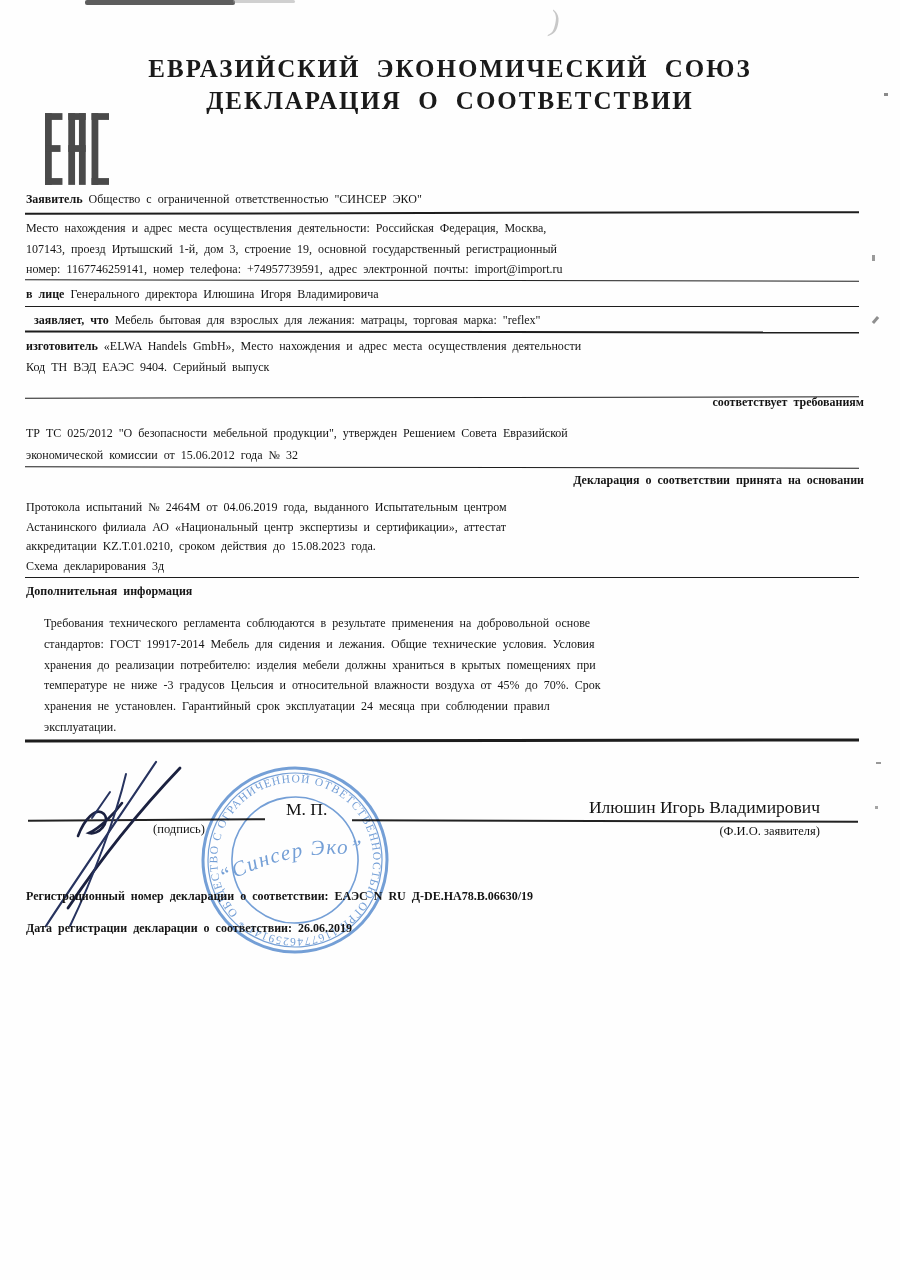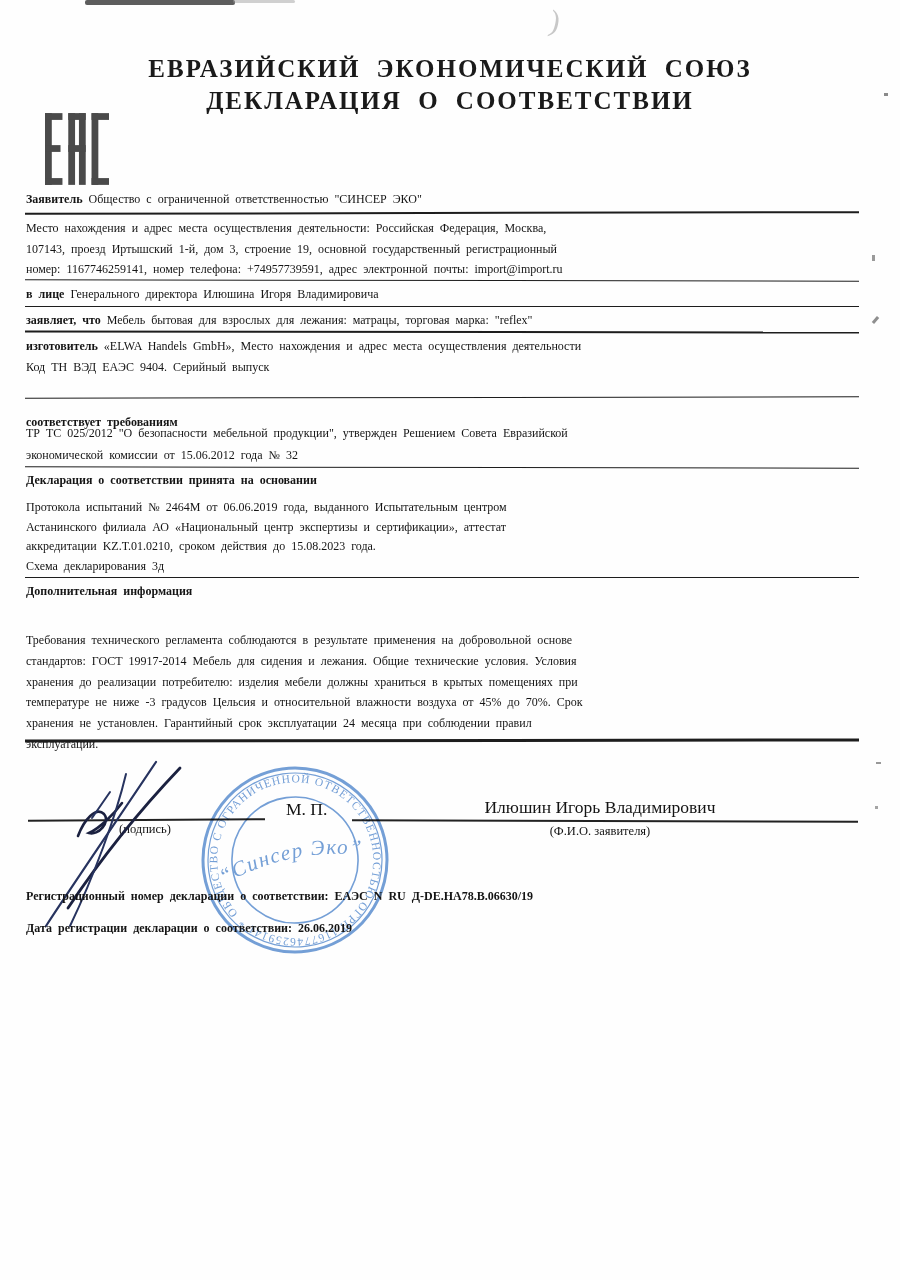--- a/index.html
+++ b/index.html
@@ -10,21 +10,21 @@
   }
   .abs{position:absolute;}
   .title{left:0;right:0;text-align:center;font-weight:bold;font-size:25px;
          letter-spacing:2px;word-spacing:8px;color:#1a1a1a;}
   .row{left:26px;width:838px;font-size:12px;line-height:21px;word-spacing:3px;}
   .b{font-weight:bold;}
   .hr{left:25px;width:834px;height:0;border-top:2px solid #1d1d1d;}
   .hr.thin{border-top-width:1.5px;}
   .hr.thick{border-top-width:3px;}
   .small{font-size:12.5px;}
-  .center{text-align:center;}
+  .center{text-align:right;}
   .sigline{height:0;border-top:2px solid #222;}
   .stamp-svg{mix-blend-mode:multiply;opacity:0.85;}
   .artifact{background:#4b4b4b;border-radius:2px;}
 </style>
 </head>
 <body>
 
 <div class="page">
 
   <div class="abs artifact" style="left:85px;top:0;width:150px;height:5px;opacity:.9;"></div>
@@ -67,56 +67,56 @@
     <div>номер: 1167746259141, номер телефона: +74957739591, адрес электронной почты: import@import.ru</div>
   </div>
   <div class="abs hr thin" style="top:280px;transform:rotate(0.1deg);"></div>
 
   <div class="abs row" style="top:284px;">
     <span class="b">в лице</span>
     <span>Генерального директора Илюшина Игоря Владимировича</span>
   </div>
   <div class="abs hr thin" style="top:306px;"></div>
 
-  <div class="abs row" style="top:310px;">
+  <div class="abs row" style="top:310px;margin-left:8px;">
     <span class="b">заявляет, что</span>
     <span>Мебель бытовая для взрослых для лежания: матрацы, торговая марка: "reflex"</span>
   </div>
   <div class="abs hr" style="top:331px;transform:rotate(0.08deg);"></div>
 
   <div class="abs row" style="top:336px;line-height:20.5px;">
     <div>
       <span class="b">изготовитель</span>
       <span>«ELWA Handels GmbH», Место нахождения и адрес места осуществления деятельности</span>
     </div>
     <div>Код ТН ВЭД ЕАЭС 9404. Серийный выпуск</div>
   </div>
   <div class="abs hr thin" style="top:397px;transform:rotate(-0.1deg);"></div>
 
-  <div class="abs row b" style="top:412px;">соответствует требованиям</div>
+  <div class="abs row b" style="top:392px;text-align:right;">соответствует требованиям</div>
 
   <div class="abs row" style="top:423px;line-height:21.5px;">
     <div>ТР ТС 025/2012 "О безопасности мебельной продукции", утвержден Решением Совета Евразийской</div>
     <div>экономической комиссии от 15.06.2012 года № 32</div>
   </div>
   <div class="abs hr thin" style="top:467px;transform:rotate(0.1deg);"></div>
 
-  <div class="abs row b" style="top:470px;">Декларация о соответствии принята на основании</div>
+  <div class="abs row b" style="top:470px;text-align:right;">Декларация о соответствии принята на основании</div>
 
   <div class="abs row" style="top:498px;line-height:19.5px;">
-    <div>Протокола испытаний № 2464М  от 06.06.2019 года, выданного Испытательным центром</div>
+    <div>Протокола испытаний № 2464М  от 04.06.2019 года, выданного Испытательным центром</div>
     <div>Астанинского филиала АО «Национальный центр экспертизы и сертификации», аттестат</div>
     <div>аккредитации KZ.T.01.0210, сроком действия до 15.08.2023 года.</div>
     <div>Схема декларирования 3д</div>
   </div>
   <div class="abs hr thin" style="top:577px;"></div>
 
   <div class="abs row b" style="top:581px;">Дополнительная информация</div>
 
-  <div class="abs row" style="top:630px;line-height:20.8px;">
+  <div class="abs row" style="top:613px;line-height:20.8px;margin-left:18px;">
     <div>Требования технического  регламента соблюдаются в результате  применения на добровольной основе</div>
     <div>стандартов: ГОСТ 19917-2014 Мебель для сидения и лежания. Общие технические условия.  Условия</div>
     <div>хранения до реализации потребителю: изделия мебели должны храниться в крытых  помещениях при</div>
     <div>температуре не ниже -3 градусов  Цельсия и относительной влажности воздуха  от 45% до 70%.  Срок</div>
     <div>хранения не установлен. Гарантийный срок эксплуатации 24 месяца при соблюдении правил</div>
     <div>эксплуатации.</div>
   </div>
   <div class="abs hr thick" style="top:739px;transform:rotate(-0.08deg);"></div>
 
 

